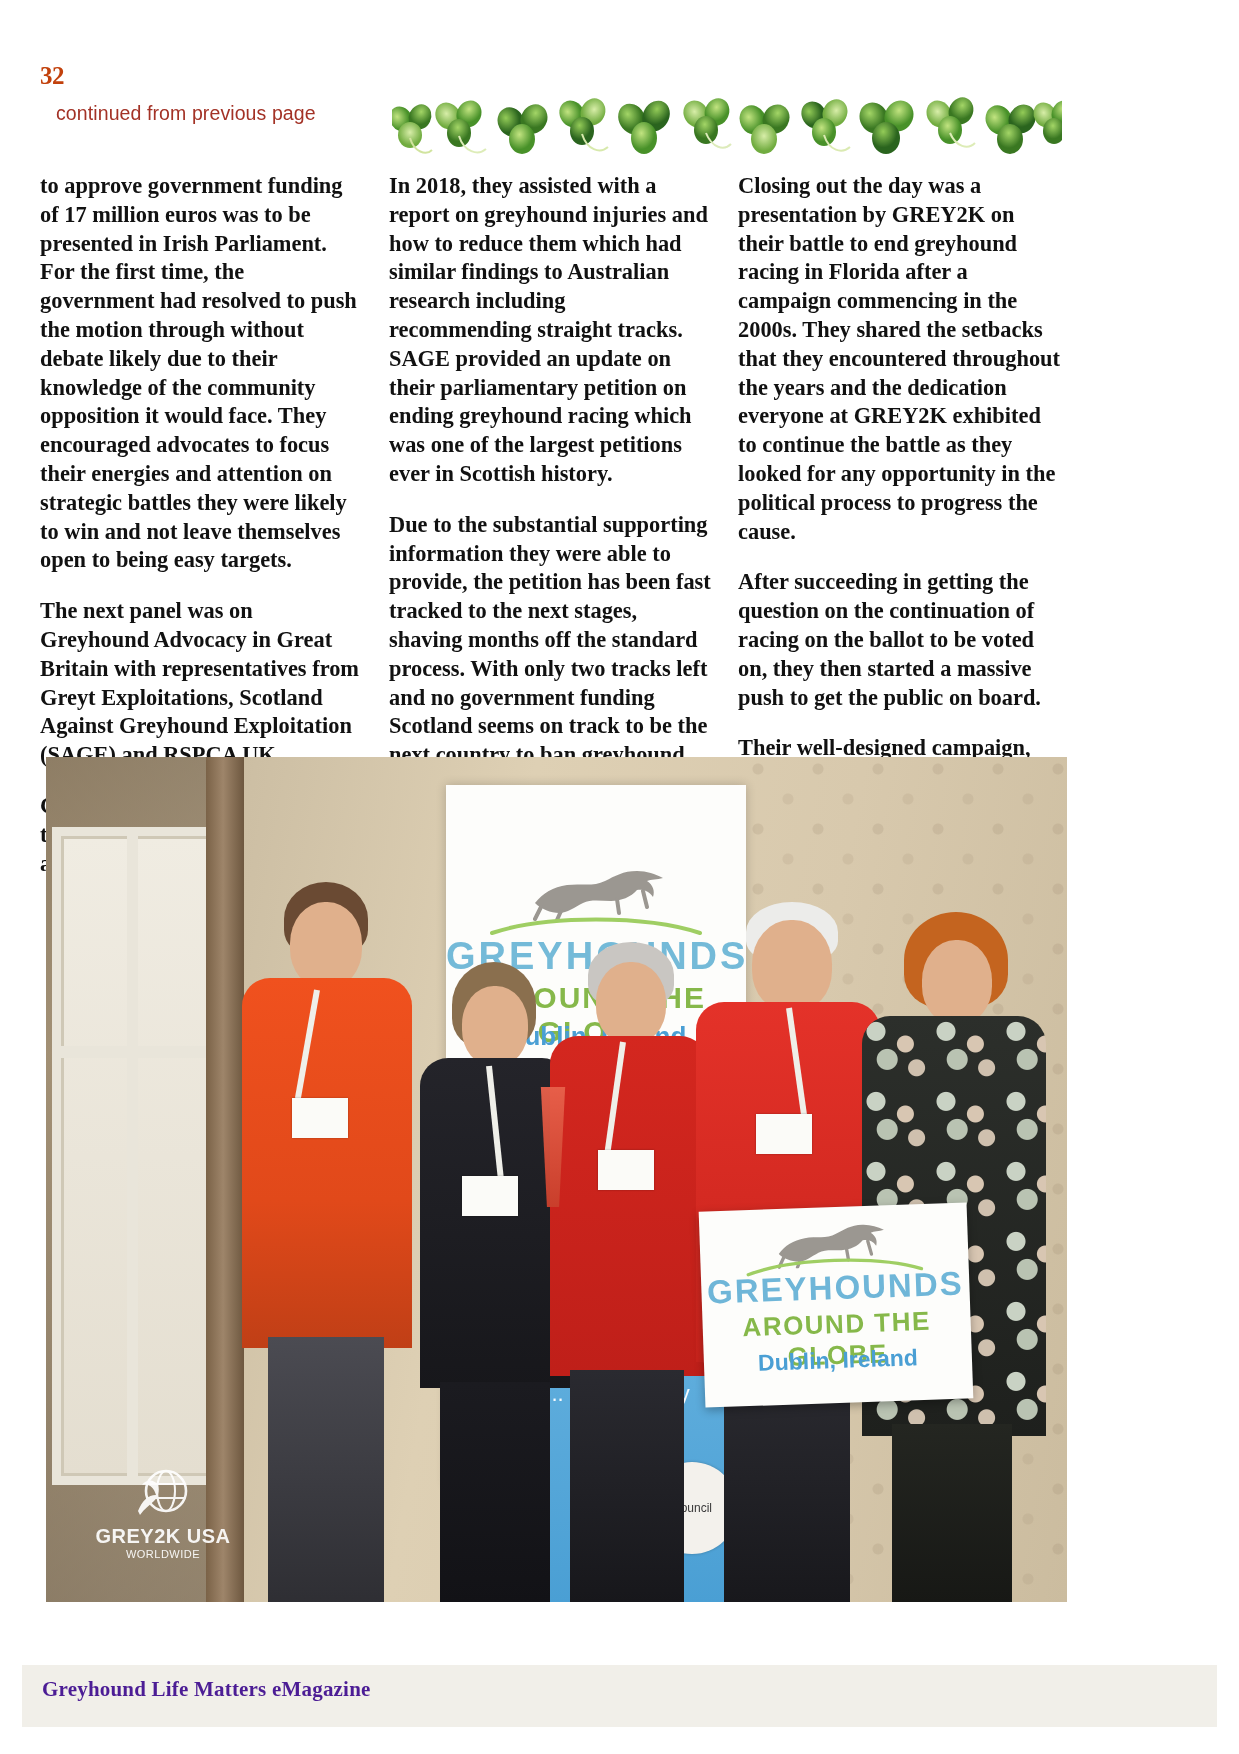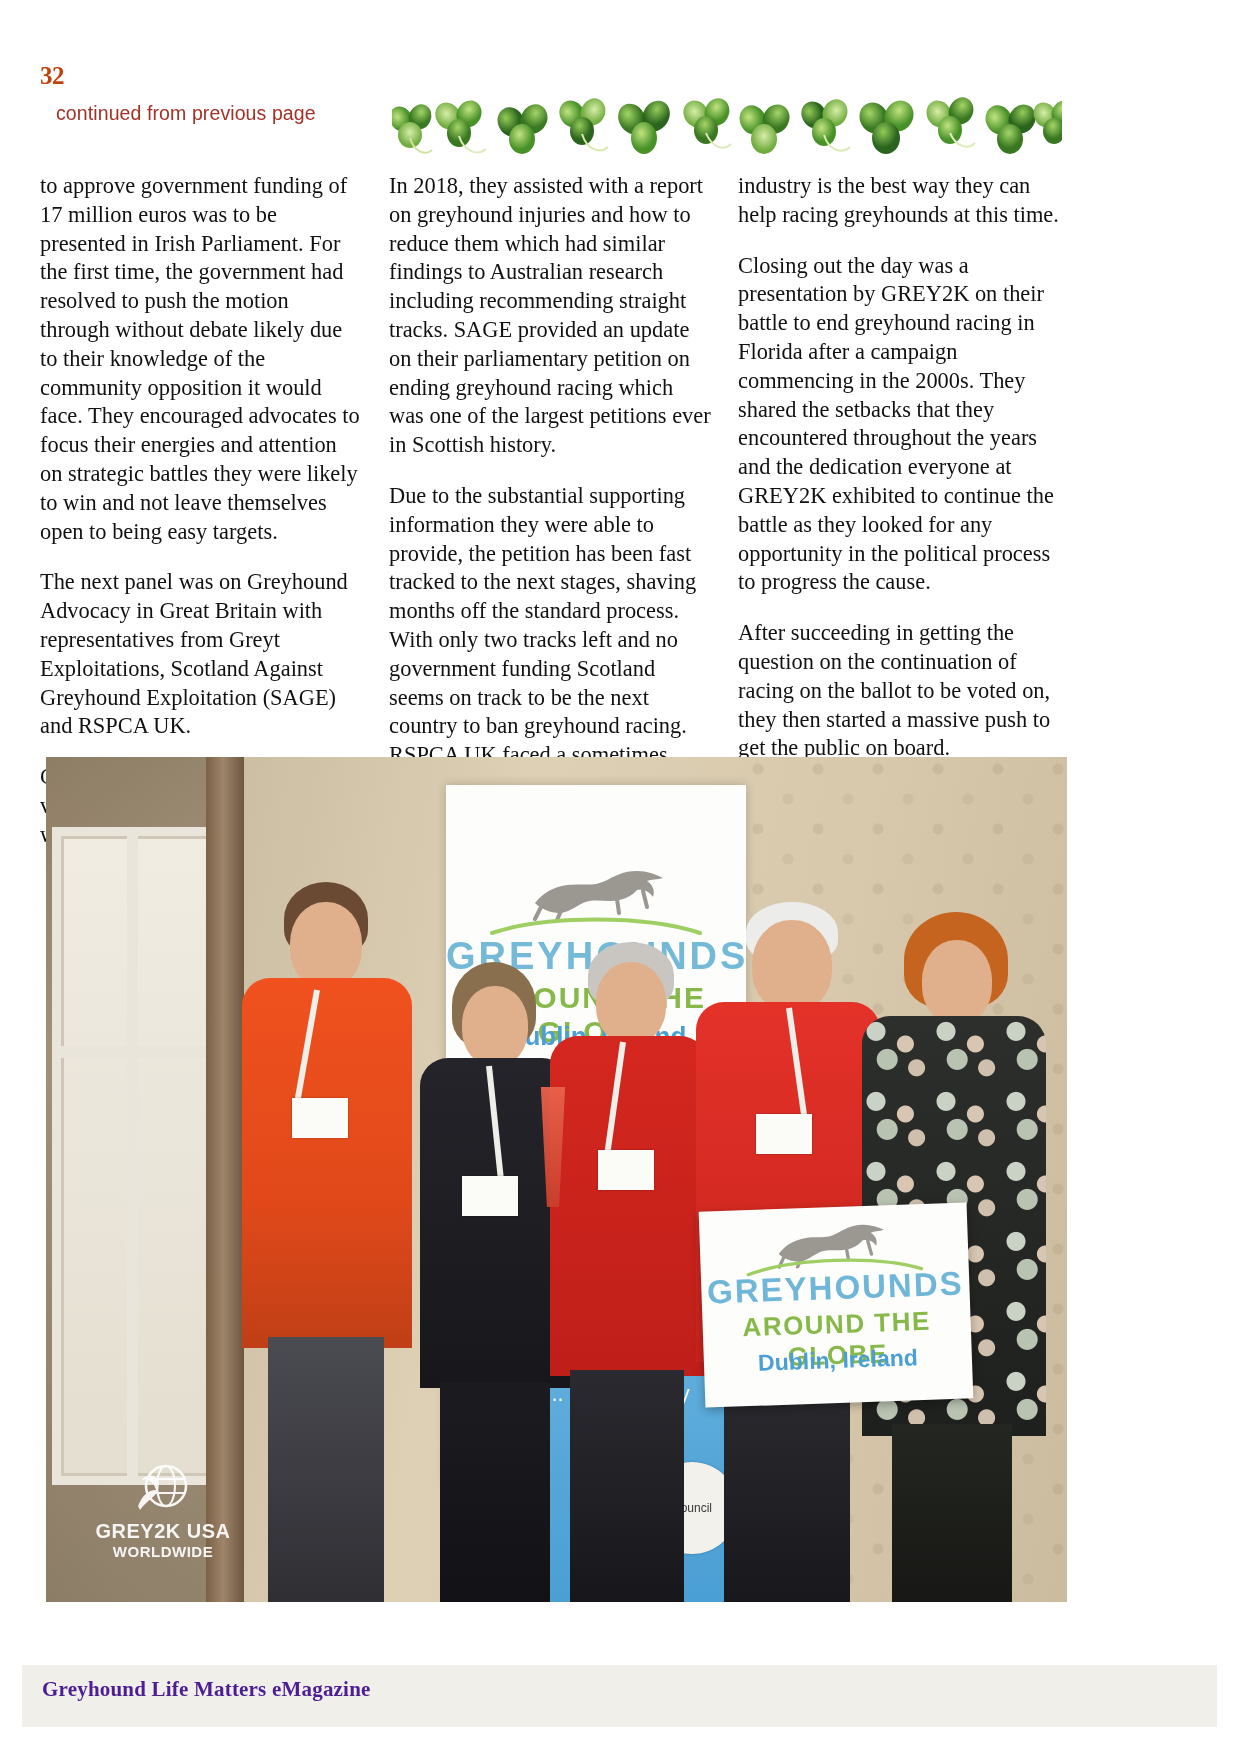--- a/index.html
+++ b/index.html
@@ -59,20 +59,21 @@
   .shamrock-banner svg { display: block; }
 
   
   .columns {
     position: absolute;
     left: 40px;
     top: 172px;
     width: 1030px;
     display: flex;
     gap: 26px;
+    font-weight: bold;
   }
   .col {
     width: 323px;
   }
   .col p {
     margin: 0 0 22px 0;
     font-size: 22.4px;
     line-height: 28.8px;
     color: #111111;
     text-align: left;
@@ -324,21 +325,21 @@
     position: absolute;
     left: 42px; bottom: 42px;
     width: 150px;
     color: #ffffff;
     font-family: "Liberation Sans", "DejaVu Sans", sans-serif;
     text-align: center;
     opacity: .92;
   }
   .watermark .wm-globe { display:block; margin: 0 auto 4px; }
   .watermark .wm-1 { font-size: 20px; font-weight: 700; letter-spacing: .5px; display:block; }
-  .watermark .wm-2 { font-size: 15px; font-weight: 700; letter-spacing: .5px; display:block; }
+  .watermark .wm-2 { font-size: 11px; font-weight: 400; letter-spacing: .5px; display:block; }
 
   
   .caption-bar {
     position: absolute;
     left: 0; top: 845px;
     width: 1021px;
     height: 44px;
     background: linear-gradient(180deg,#66a62b 0%, #5f9e27 55%, #4e8a1e 100%);
     display: flex;
     align-items: center;
@@ -478,21 +479,20 @@
       <p>The next panel was on Greyhound Advocacy in Great Britain with representatives from Greyt Exploitations, Scotland Against Greyhound Exploitation (SAGE) and RSPCA UK.</p>
       <p>Greyt Exploitations spoke about the value of research in their advocacy work.</p>
     </div>
 
     <div class="col">
       <p>In 2018, they assisted with a report on greyhound injuries and how to reduce them which had similar findings to Australian research including recommending straight tracks. SAGE provided an update on their parliamentary petition on ending greyhound racing which was one of the largest petitions ever in Scottish history.</p>
       <p>Due to the substantial supporting information they were able to provide, the petition has been fast tracked to the next stages, shaving months off the standard process. With only two tracks left and no government funding Scotland seems on track to be the next country to ban greyhound racing. RSPCA UK faced a sometimes hostile crowd but reinforced their position: they feel working with the</p>
     </div>
 
     <div class="col">
-      <p>industry is the best way they can help racing greyhounds at this time.</p>
       <p>Closing out the day was a presentation by GREY2K on their battle to end greyhound racing in Florida after a campaign commencing in the 2000s. They shared the setbacks that they encountered throughout the years and the dedication everyone at GREY2K exhibited to continue the battle as they looked for any opportunity in the political process to progress the cause.</p>
       <p>After succeeding in getting the question on the continuation of racing on the ballot to be voted on, they then started a massive push to get the public on board.</p>
       <p>Their well-designed campaign, targeting</p>
     </div>
 
   </div>
 
   <div class="photo-block">
 
     <div class="photo">

